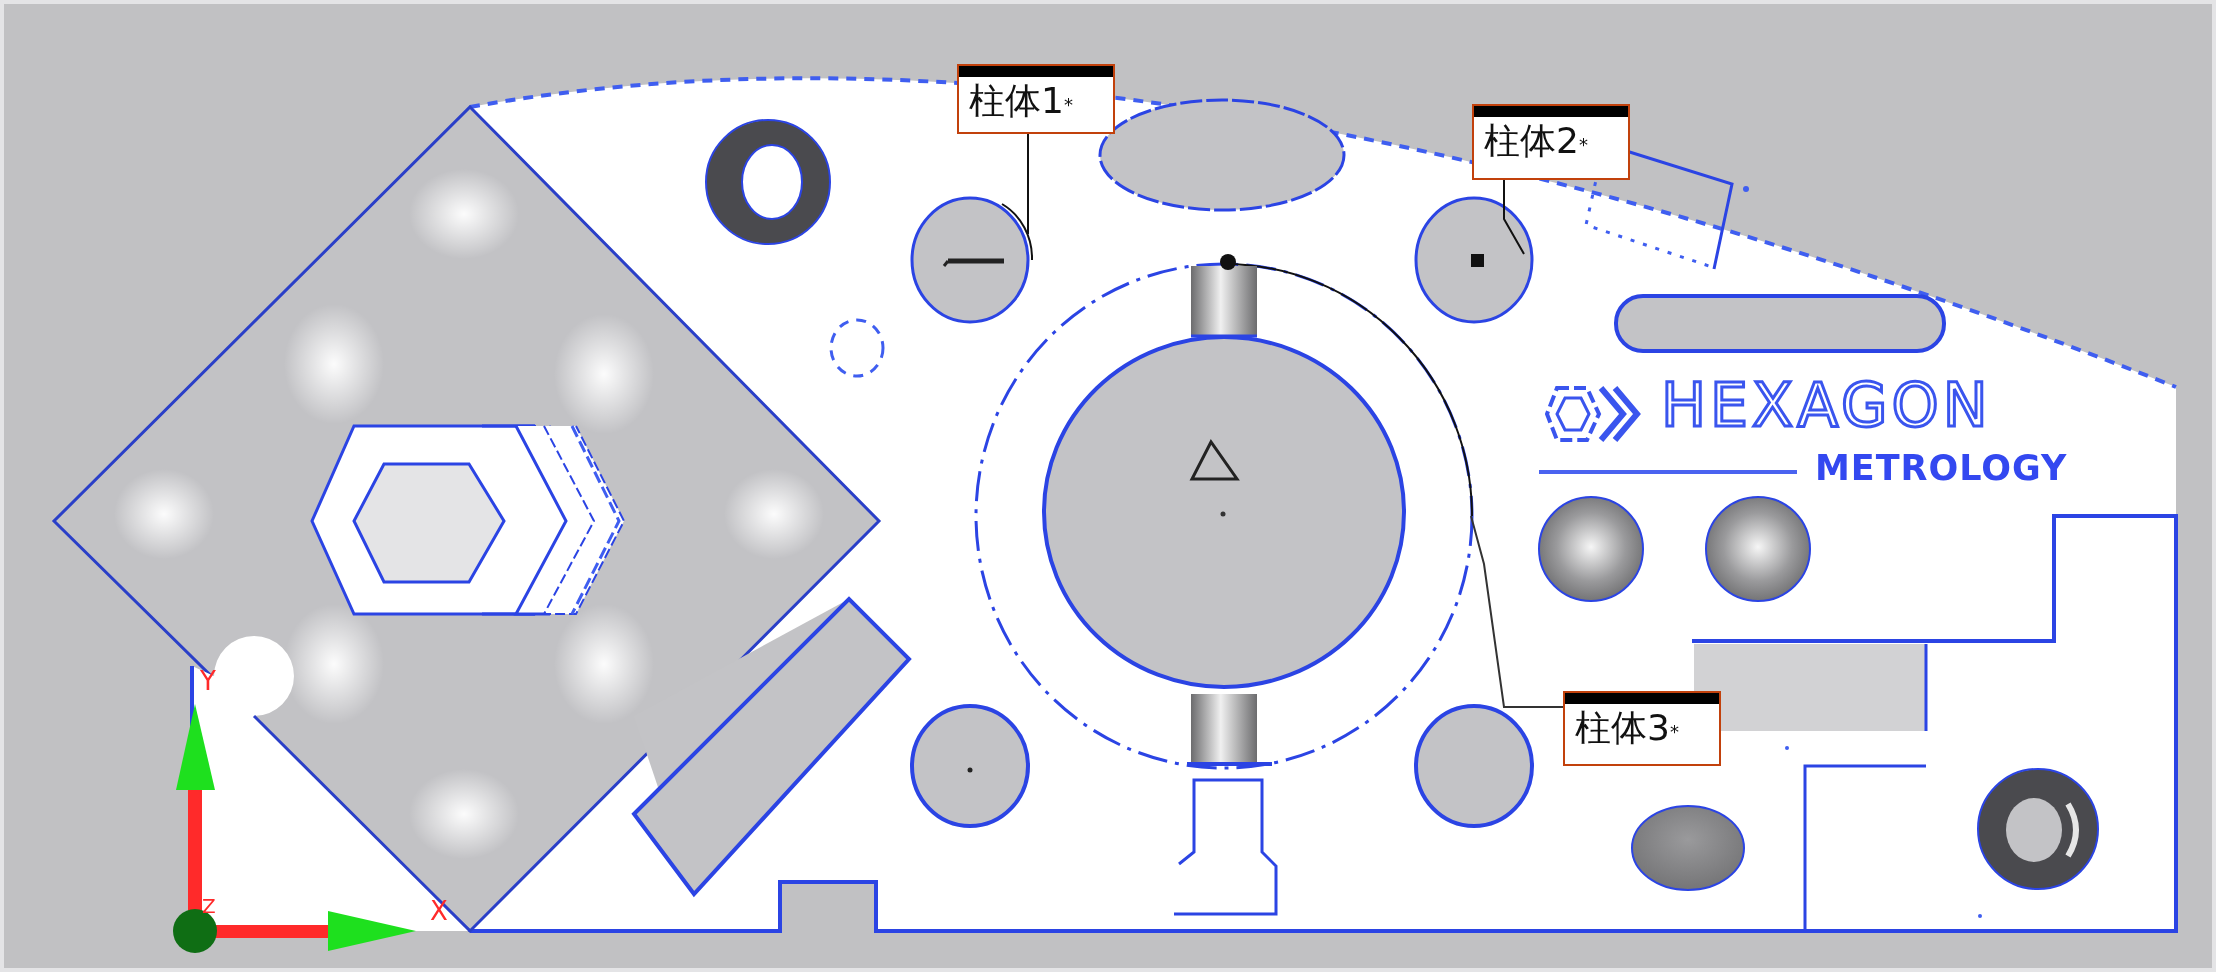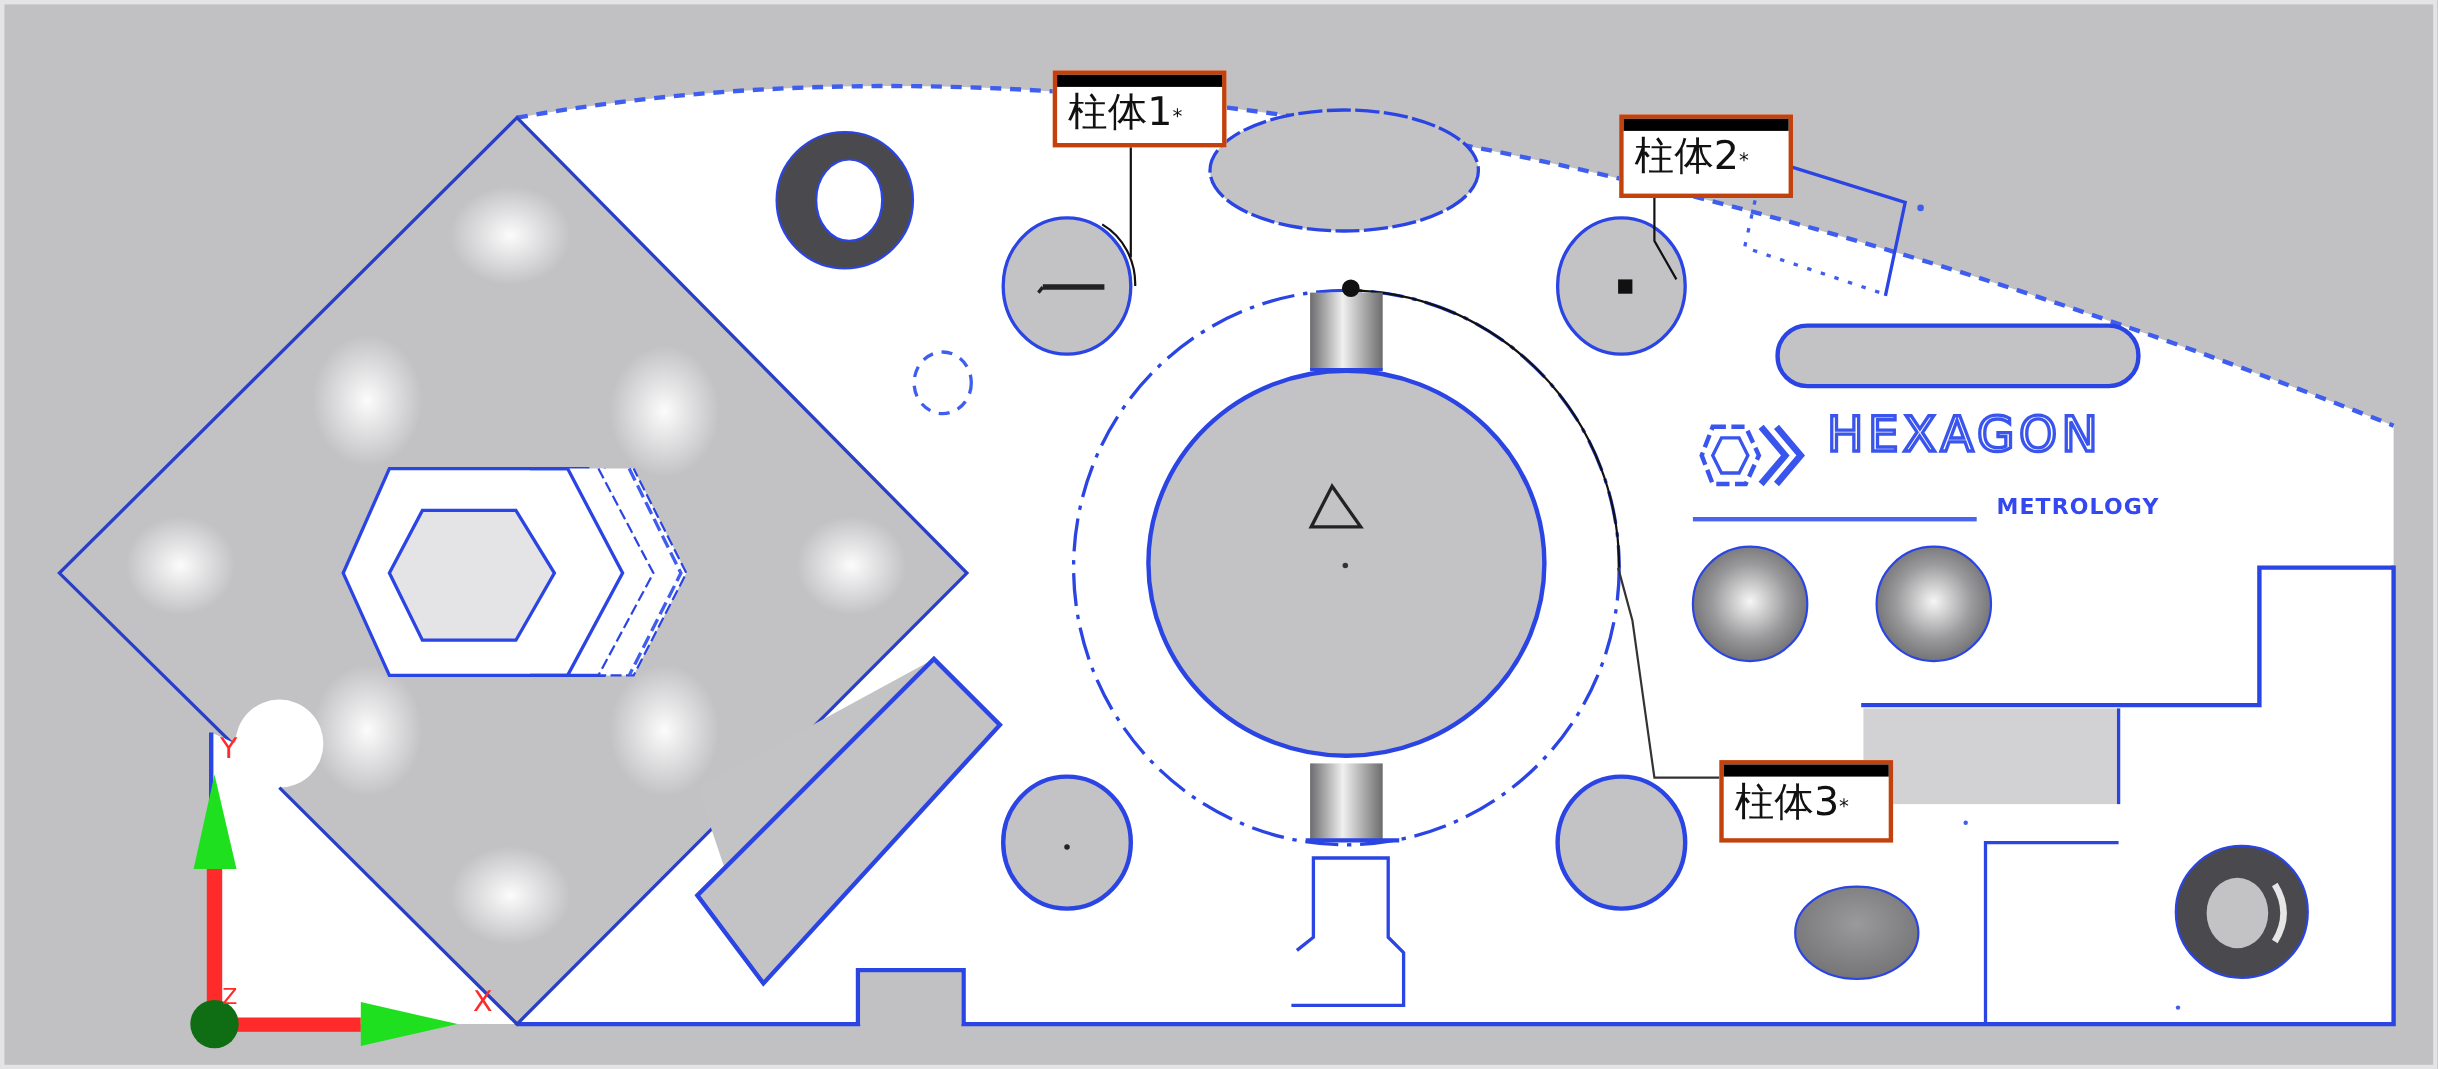--- a/index.html
+++ b/index.html
@@ -1,25 +1,25 @@
 <!DOCTYPE html>
 <html><head>
 <meta charset="utf-8">
 <style>
   html, body { margin:0; padding:0; background:#c1c1c3; }
   body { width:2216px; height:972px; overflow:hidden; position:relative; font-family:"DejaVu Sans", sans-serif; }
   #viewport { position:absolute; left:0; top:0; width:2216px; height:972px; background:#c1c1c3; border:4px solid #e4e4e6; box-sizing:border-box; }
   svg#scene { position:absolute; left:0; top:0; }
-  .callout { position:absolute; background:#fff; border:4px solid #c2410c; box-sizing:border-box; }
+  .callout { position:absolute; background:#fff; border:2px solid #c2410c; box-sizing:border-box; }
   .callout .cap { height:11px; background:#000; }
   .callout .txt { font-family:"DejaVu Sans", sans-serif; font-size:36px; color:#111; padding:2px 10px 4px 10px; white-space:nowrap; line-height:44px; }
   .callout .txt sup { font-size:18px; vertical-align:top; position:relative; top:4px; }
   .logo { position:absolute; }
-  .logo-main { position:absolute; font-family:"DejaVu Sans", sans-serif; font-size:44px; font-weight:400; color:transparent; -webkit-text-stroke:3px #3a55ee; letter-spacing:4px; white-space:nowrap; }
-  .logo-sub { position:absolute; font-family:"DejaVu Sans", sans-serif; font-size:20px; font-weight:bold; color:#3348f0; letter-spacing:1px; white-space:nowrap; }
+  .logo-main { position:absolute; font-family:"DejaVu Sans", sans-serif; font-size:60px; font-weight:400; color:transparent; -webkit-text-stroke:3px #3a55ee; letter-spacing:4px; white-space:nowrap; }
+  .logo-sub { position:absolute; font-family:"DejaVu Sans", sans-serif; font-size:35px; font-weight:bold; color:#3348f0; letter-spacing:1px; white-space:nowrap; }
 </style>
 </head>
 <body>
 
 <div id="viewport">
 <svg id="scene" width="2216" height="972" viewBox="0 0 2216 972" xmlns="http://www.w3.org/2000/svg">
   <defs>
     <radialGradient id="sphereG" cx="50%" cy="48%" r="55%">
       <stop offset="0%" stop-color="#f6f6f6"></stop>
       <stop offset="60%" stop-color="#9a9a9c"></stop>

